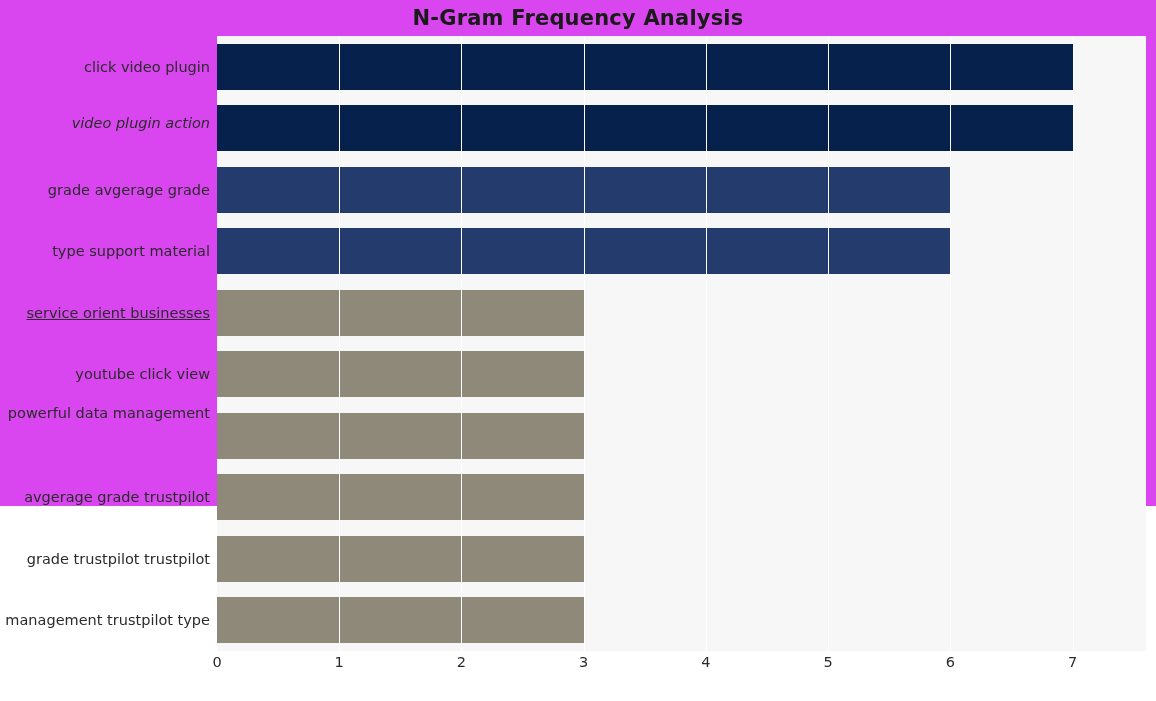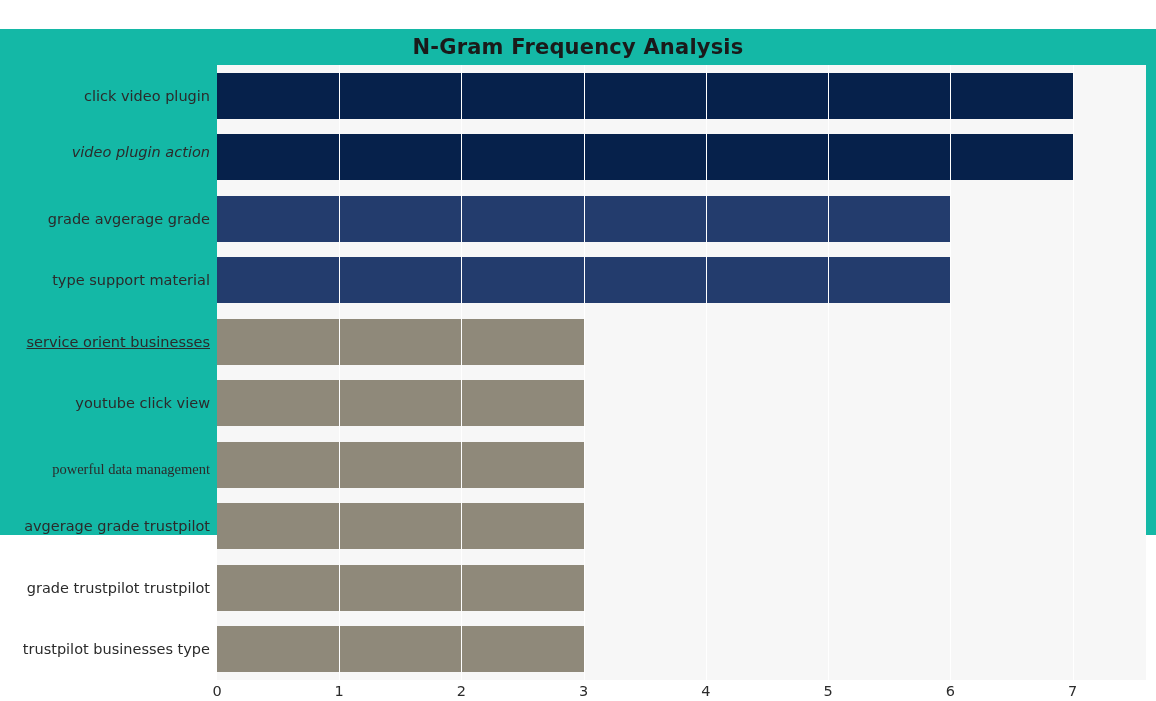--- a/index.html
+++ b/index.html
@@ -11,22 +11,21 @@
     width: 1156px;
     height: 701px;
     font-family: "DejaVu Sans", sans-serif;
     color: #222222;
     overflow: hidden;
   }
   .figure {
     position: relative;
     width: 1156px;
     height: 506px;
-    background: #14b8a6;
-    margin-top: 29px;
+    background: #d946ef;
   }
   .chart-title {
     position: absolute;
     left: 0;
     top: 6px;
     width: 1156px;
     text-align: center;
     font-size: 21px;
     font-weight: bold;
     color: #1a1a1a;
@@ -131,32 +130,31 @@
       <div class="grid-v" style="left: 855.658px;"></div>
     </div>
 
   <div class="ylabels" id="ylabels">
       <div class="ylabel" style="top: 30.75px;">click video plugin</div>
       <div class="ylabel" style="top: 87px; font-style: italic;">video plugin action</div>
       <div class="ylabel" style="top: 153.75px;">grade avgerage grade</div>
       <div class="ylabel" style="top: 215.25px;">type support material</div>
       <div class="ylabel" style="top: 276.75px; text-decoration: underline;">service orient businesses</div>
       <div class="ylabel" style="top: 338.25px;">youtube click view</div>
-      <div class="ylabel" style="top: 404px; font-family: Liberation Serif, serif;">powerful data management</div>
+      <div class="ylabel" style="top: 377px;">powerful data management</div>
       <div class="ylabel" style="top: 461.25px;">avgerage grade trustpilot</div>
       <div class="ylabel" style="top: 522.75px;">grade trustpilot trustpilot</div>
-      <div class="ylabel" style="top: 584.25px;">trustpilot businesses type</div>
+      <div class="ylabel" style="top: 584.25px;">management trustpilot type</div>
     </div>
 
   <div class="xticks" id="xticks">
       <div class="xtick" style="left: 217px;">0</div>
       <div class="xtick" style="left: 339.237px;">1</div>
       <div class="xtick" style="left: 461.474px;">2</div>
       <div class="xtick" style="left: 583.711px;">3</div>
       <div class="xtick" style="left: 705.947px;">4</div>
       <div class="xtick" style="left: 828.184px;">5</div>
       <div class="xtick" style="left: 950.421px;">6</div>
       <div class="xtick" style="left: 1072.66px;">7</div>
     </div>
 
-  <div class="xaxis-label">Frequency</div>
 
 </div>
 
 </body></html>

